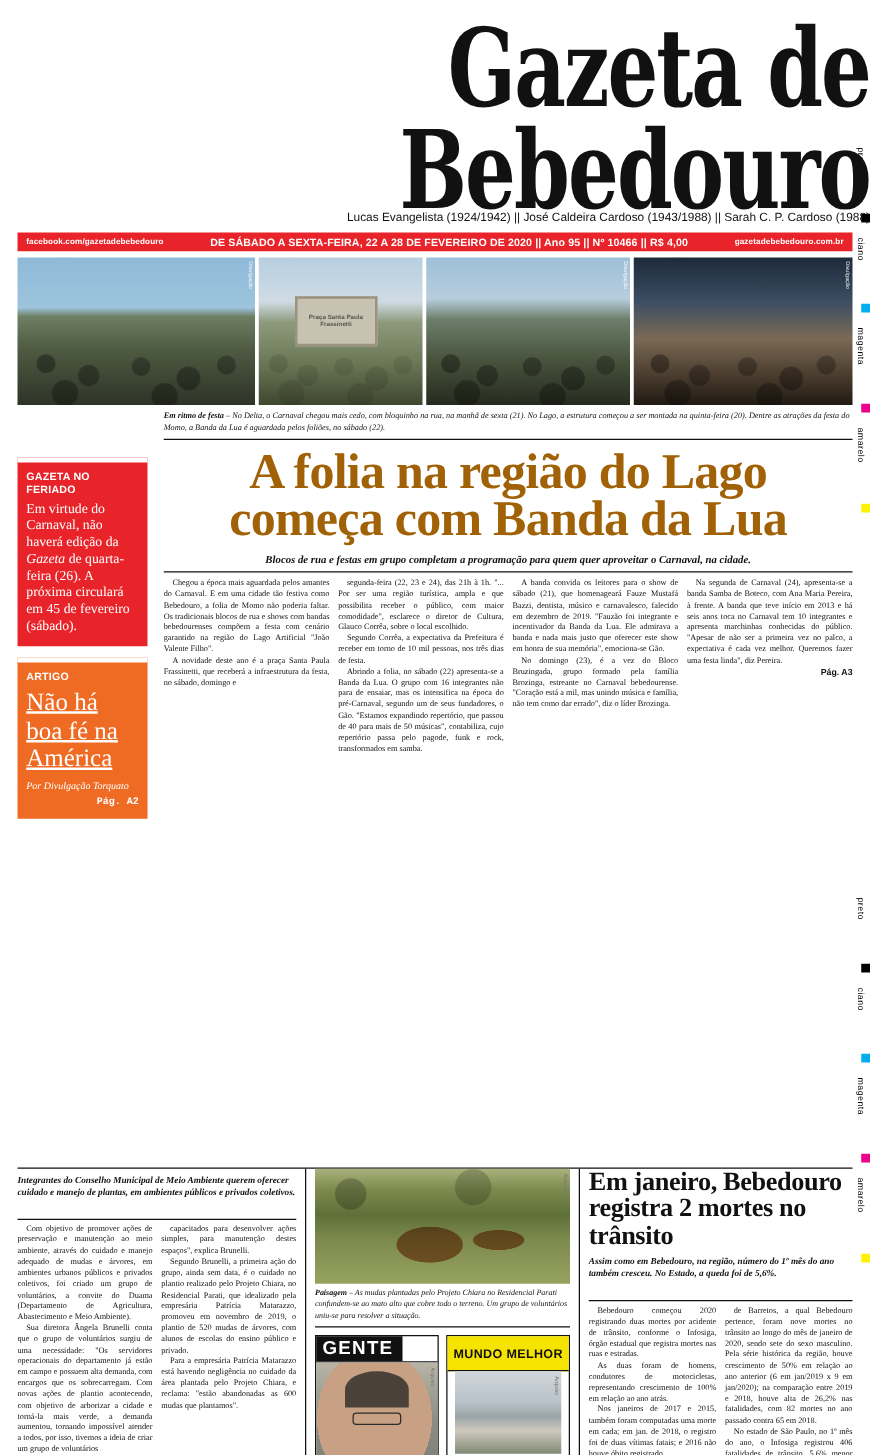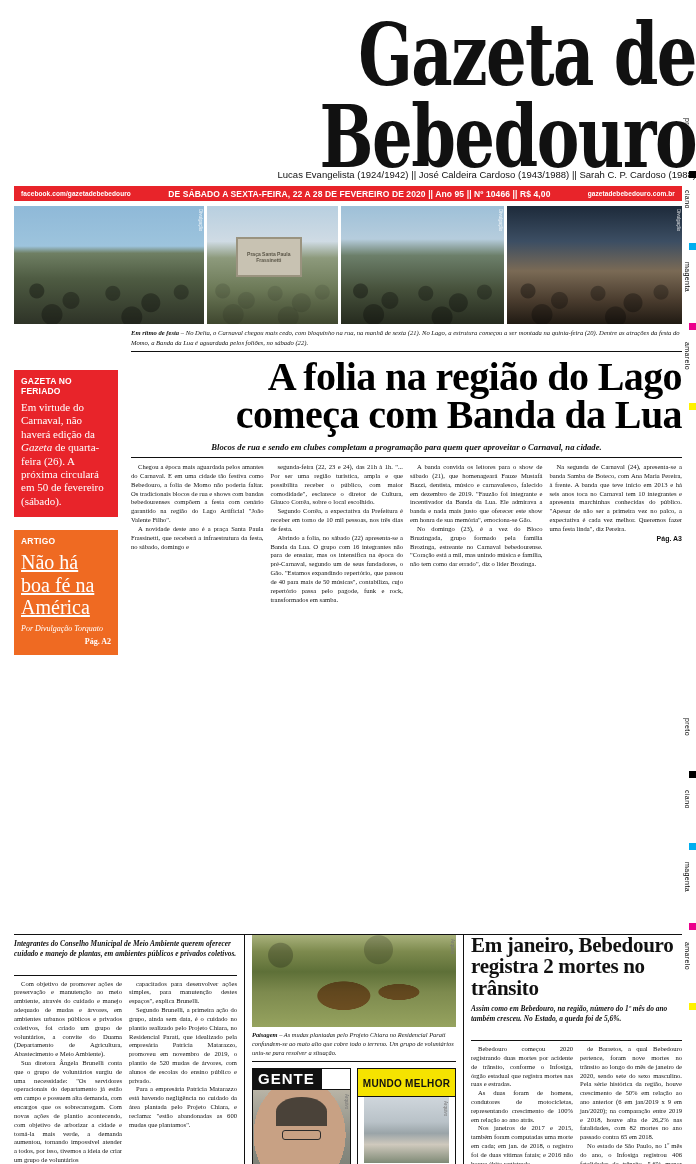--- a/index.html
+++ b/index.html
@@ -123,31 +123,31 @@
     font-weight: 700; font-size: 8.5px; letter-spacing: .2px;
     line-height: 1.2; margin-bottom: 5px;
   }
   .box .boxtext { font-size: 11px; line-height: 1.22; }
   .box .boxtext i { font-style: italic; }
   .box-red { background: #e8242a; border-top: 4px solid #fff; }
   .box-orange { background: #ef6a22; border-top: 4px solid #fff; }
   .box .bighead { font-size: 20px; line-height: 1.12; margin-bottom: 5px; text-decoration: underline; }
   .box .byline { font-size: 8px; font-style: italic; }
   .box .pg {
-    font-family: Liberation Serif, serif;
+    font-family: Liberation Mono, monospace;
     font-weight: 700; font-size: 8px; text-align: right; margin-top: 4px;
   }
 
   
   .lead { position: absolute; left: 117px; top: 6px; right: 0; }
   .lead h1 {
     font-family: "Liberation Serif", serif;
     font-weight: 700;
     font-size: 40px; line-height: .97; letter-spacing: -.6px;
-    text-align: right; color: #000000;
+    text-align: center; color: #a16207;
   }
   .lead .sub {
     margin-top: 7px;
     font-size: 8.6px; font-style: italic; font-weight: 700;
     text-align: center; color: #111;
     border-bottom: 1px solid #111; padding-bottom: 5px;
   }
   .cols4 { display: grid; grid-template-columns: repeat(4, 1fr); gap: 7px; margin-top: 5px; }
   .col p {
     font-size: 6.6px; line-height: 1.34; text-align: justify;
@@ -327,36 +327,36 @@
 
   <div class="topcap">
     <b>Em ritmo de festa</b><span> – No Delta, o Carnaval chegou mais cedo, com bloquinho na rua, na manhã de sexta (21). No Lago, a estrutura começou a ser montada na quinta-feira (20). Dentre as atrações da festa do Momo, a Banda da Lua é aguardada pelos foliões, no sábado (22).</span>
   </div>
 
   <div class="body">
 
     <div class="rail">
       <div class="box box-red">
         <div class="kicker">GAZETA NO FERIADO</div>
-        <div class="boxtext"><span>Em virtude do Carnaval, não haverá edição da </span><i>Gazeta</i><span> de quarta-feira (26). A próxima circulará em 50 de fevereiro (sábado).</span></div>
+        <div class="boxtext"><span>Em virtude do Carnaval, não haverá edição da </span><i>Gazeta</i><span> de quarta-feira (26). A próxima circulará em 45 de fevereiro (sábado).</span></div>
       </div>
       <div class="box box-orange">
         <div class="kicker">ARTIGO</div>
         <div class="bighead">Não há boa fé na América</div>
         <div class="byline">Por Divulgação Torquato</div>
         <div class="pg">Pág. A2</div>
       </div>
     </div>
 
     <div class="lead">
       <h1>
         <span>A folia na região do Lago</span><br>
         <span>começa com Banda da Lua</span>
       </h1>
-      <div class="sub">Blocos de rua e sendo em clubes completam a programação para quem quer aproveitar o Carnaval, na cidade.</div>
+      <div class="sub">Blocos de rua e festas em grupo completam a programação para quem quer aproveitar o Carnaval, na cidade.</div>
       <div class="cols4">
         <div class="col">
           <p>Chegou a época mais aguardada pelos amantes do Carnaval. E em uma cidade tão festiva como Bebedouro, a folia de Momo não poderia faltar. Os tradicionais blocos de rua e shows com bandas bebedourenses compõem a festa com cenário garantido na região do Lago Artificial "João Valente Filho".</p>
           <p>A novidade deste ano é a praça Santa Paula Frassinetti, que receberá a infraestrutura da festa, no sábado, domingo e</p>
         </div>
         <div class="col">
           <p>segunda-feira (22, 23 e 24), das 21h à 1h. "... Por ser uma região turística, ampla e que possibilita receber o público, com maior comodidade", esclarece o diretor de Cultura, Glauco Corrêa, sobre o local escolhido.</p>
           <p>Segundo Corrêa, a expectativa da Prefeitura é receber em torno de 10 mil pessoas, nos três dias de festa.</p>
           <p>Abrindo a folia, no sábado (22) apresenta-se a Banda da Lua. O grupo com 16 integrantes não para de ensaiar, mas os intensifica na época do pré-Carnaval, segundo um de seus fundadores, o Gão. "Estamos expandindo repertório, que passou de 40 para mais de 50 músicas", contabiliza, cujo repertório passa pelo pagode, funk e rock, transformados em samba.</p>
         </div>

